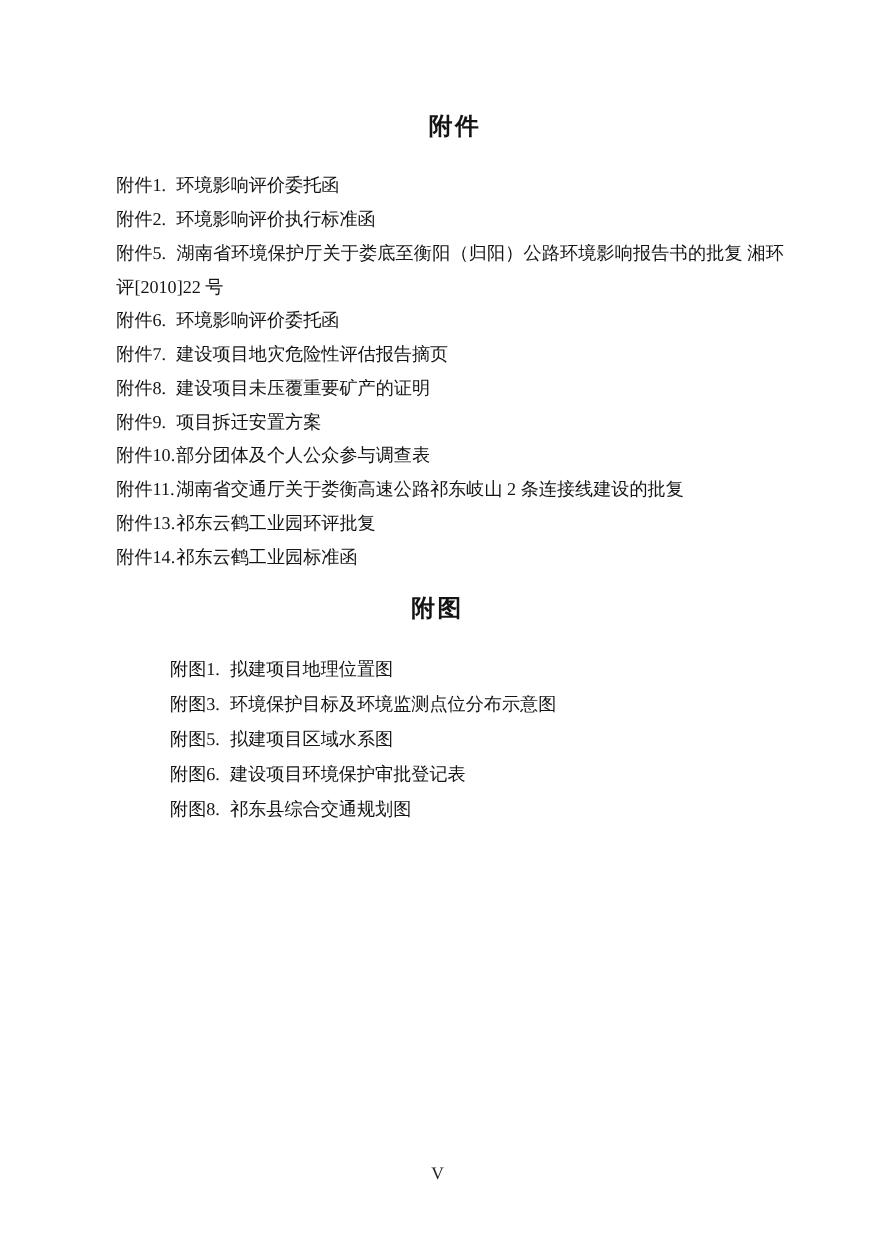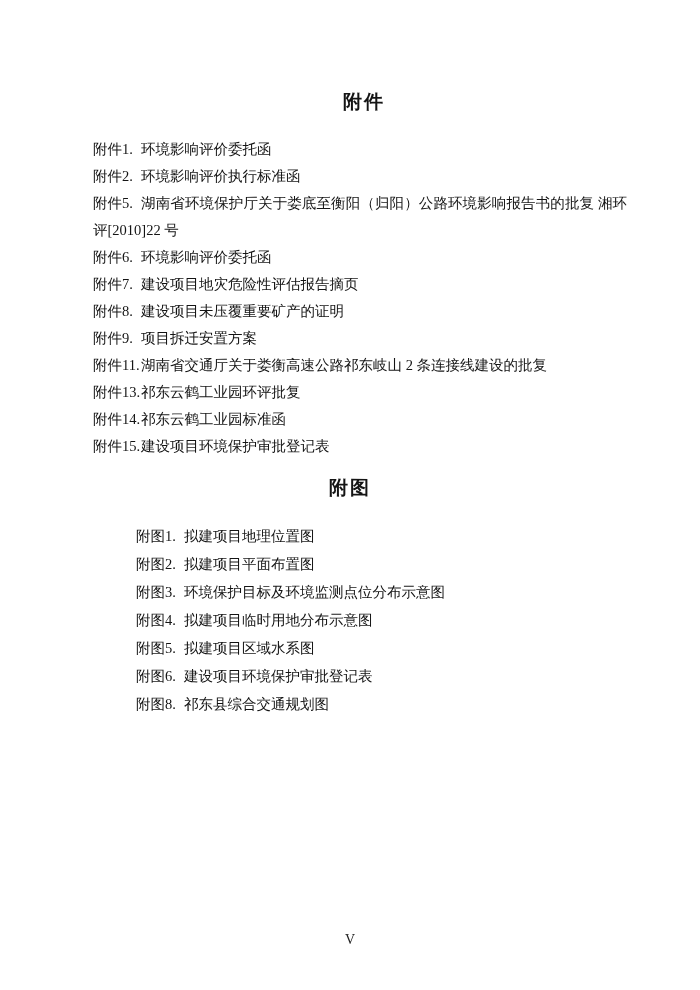--- a/index.html
+++ b/index.html
@@ -54,33 +54,31 @@
   <h1 class="section-title attachments-title">附件</h1>
 
   <div class="doc-list attachments">
     <p class="item"><span class="label">附件1.</span><span>环境影响评价委托函</span></p>
     <p class="item"><span class="label">附件2.</span><span>环境影响评价执行标准函</span></p>
     <p class="item"><span class="label">附件5.</span><span>湖南省环境保护厅关于娄底至衡阳（归阳）公路环境影响报告书的批复 湘环评[2010]22 号</span></p>
     <p class="item"><span class="label">附件6.</span><span>环境影响评价委托函</span></p>
     <p class="item"><span class="label">附件7.</span><span>建设项目地灾危险性评估报告摘页</span></p>
     <p class="item"><span class="label">附件8.</span><span>建设项目未压覆重要矿产的证明</span></p>
     <p class="item"><span class="label">附件9.</span><span>项目拆迁安置方案</span></p>
+    <p class="item"><span class="label">附件10.</span><span>部分团体及个人公众参与调查表</span></p>
     <p class="item"><span class="label">附件11.</span><span>湖南省交通厅关于娄衡高速公路祁东岐山 2 条连接线建设的批复</span></p>
     <p class="item"><span class="label">附件13.</span><span>祁东云鹤工业园环评批复</span></p>
     <p class="item"><span class="label">附件14.</span><span>祁东云鹤工业园标准函</span></p>
-    <p class="item"><span class="label">附件15.</span><span>建设项目环境保护审批登记表</span></p>
   </div>
 
   <h1 class="section-title figures-title">附图</h1>
 
   <div class="doc-list figures">
     <p class="item"><span class="label">附图1.</span><span>拟建项目地理位置图</span></p>
-    <p class="item"><span class="label">附图2.</span><span>拟建项目平面布置图</span></p>
     <p class="item"><span class="label">附图3.</span><span>环境保护目标及环境监测点位分布示意图</span></p>
-    <p class="item"><span class="label">附图4.</span><span>拟建项目临时用地分布示意图</span></p>
     <p class="item"><span class="label">附图5.</span><span>拟建项目区域水系图</span></p>
     <p class="item"><span class="label">附图6.</span><span>建设项目环境保护审批登记表</span></p>
     <p class="item"><span class="label">附图8.</span><span>祁东县综合交通规划图</span></p>
   </div>
 
   <div class="page-number">V</div>
 
 </div>
 
 </body></html>

